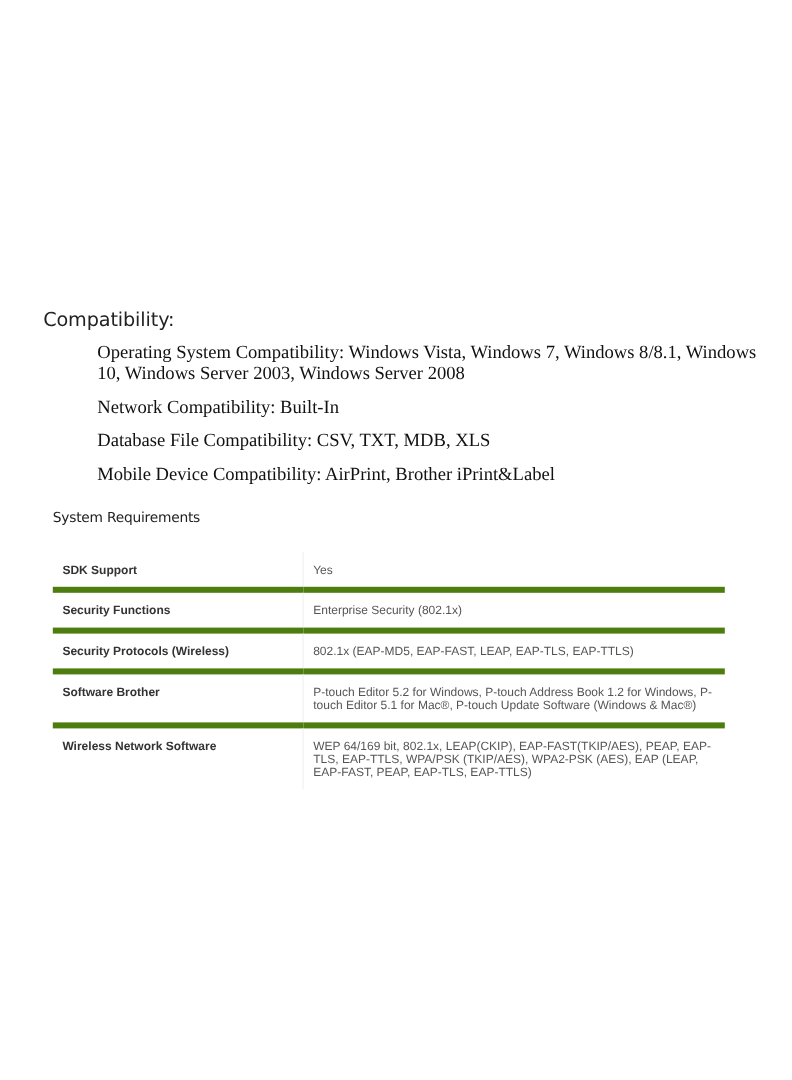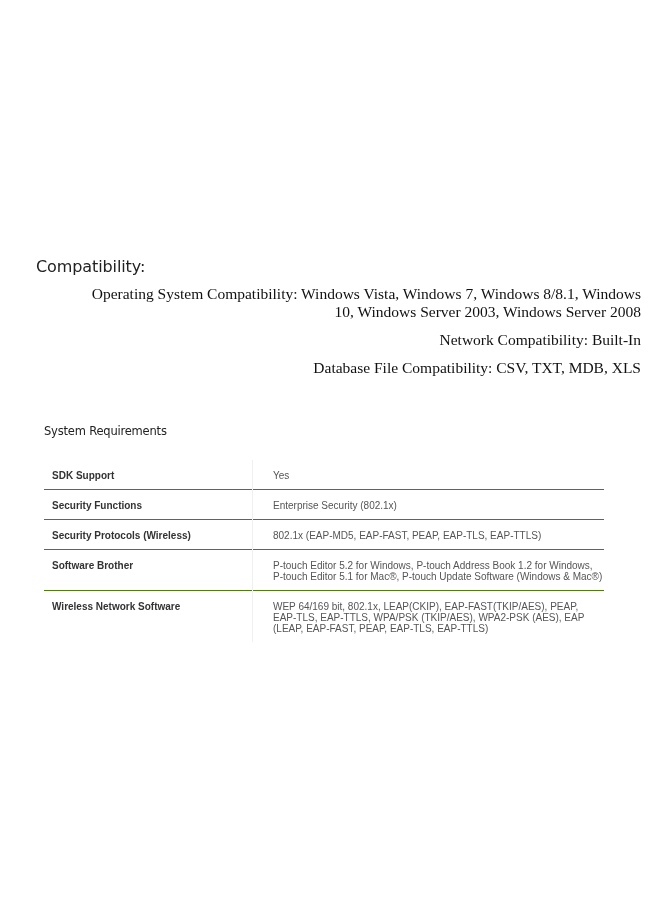--- a/index.html
+++ b/index.html
@@ -25,21 +25,20 @@
   }
   .compat-list {
     position: absolute;
     left: 81px;
     top: 285px;
     width: 560px;
     font-family: "Liberation Serif", serif;
     font-size: 15.5px;
     line-height: 18px;
     color: #111;
-    text-align: right;
   }
   .compat-item {
     margin: 0 0 10px 0;
   }
   .compat-item.first {
     margin-bottom: 10px;
   }
   .sysreq-heading {
     position: absolute;
     left: 44px;
@@ -76,53 +75,54 @@
     color: #555;
   }
   .req-table tr.row td {
     padding-top: 10px;
     padding-bottom: 8px;
   }
   .req-table tr.row.first td {
     padding-top: 10px;
   }
   .req-table tr.row td.value {
-    padding-left: 20px;
+    padding-left: 8px;
   }
   .req-table tr.row + tr.row td {
-    border-top: 1px solid #4d7c0f;
+    border-top: 5px solid #4d7c0f;
   }
 </style>
 </head>
 <body>
 
 <div>
   <div class="compat-heading">Compatibility:</div>
   <div class="compat-list">
     <p class="compat-item first">Operating System Compatibility: Windows Vista, Windows 7, Windows 8/8.1, Windows 10, Windows Server 2003, Windows Server 2008</p>
     <p class="compat-item">Network Compatibility: Built-In</p>
     <p class="compat-item">Database File Compatibility: CSV, TXT, MDB, XLS</p>
+    <p class="compat-item">Mobile Device Compatibility: AirPrint, Brother iPrint&amp;Label</p>
   </div>
 </div>
 
 <div>
   <div class="sysreq-heading">System Requirements</div>
   <table class="req-table">
     <tbody>
       <tr class="row first">
         <td class="label">SDK Support</td>
         <td class="value">Yes</td>
       </tr>
       <tr class="row">
         <td class="label">Security Functions</td>
         <td class="value">Enterprise Security (802.1x)</td>
       </tr>
       <tr class="row">
         <td class="label">Security Protocols (Wireless)</td>
-        <td class="value">802.1x (EAP-MD5, EAP-FAST, PEAP, EAP-TLS, EAP-TTLS)</td>
+        <td class="value">802.1x (EAP-MD5, EAP-FAST, LEAP, EAP-TLS, EAP-TTLS)</td>
       </tr>
       <tr class="row">
         <td class="label">Software Brother</td>
         <td class="value">P-touch Editor 5.2 for Windows, P-touch Address Book 1.2 for Windows, P-touch Editor 5.1 for Mac®, P-touch Update Software (Windows &amp; Mac®)</td>
       </tr>
       <tr class="row">
         <td class="label">Wireless Network Software</td>
         <td class="value">WEP 64/169 bit, 802.1x, LEAP(CKIP), EAP-FAST(TKIP/AES), PEAP, EAP-TLS, EAP-TTLS, WPA/PSK (TKIP/AES), WPA2-PSK (AES), EAP (LEAP, EAP-FAST, PEAP, EAP-TLS, EAP-TTLS)</td>
       </tr>
     </tbody>

